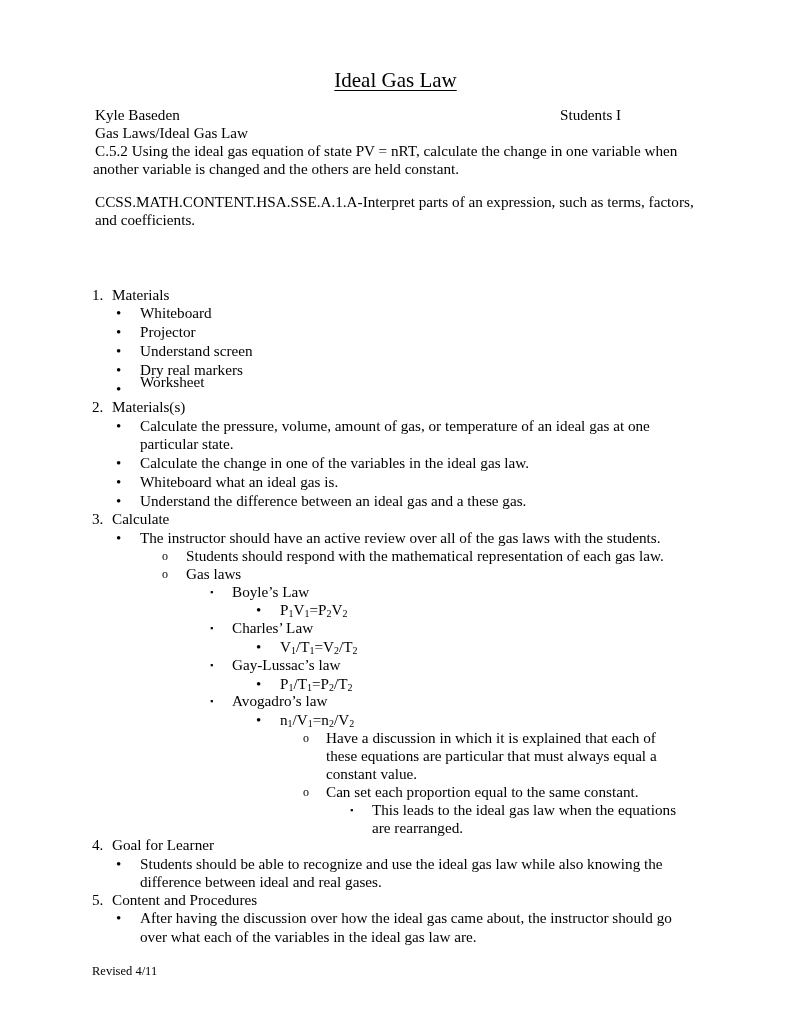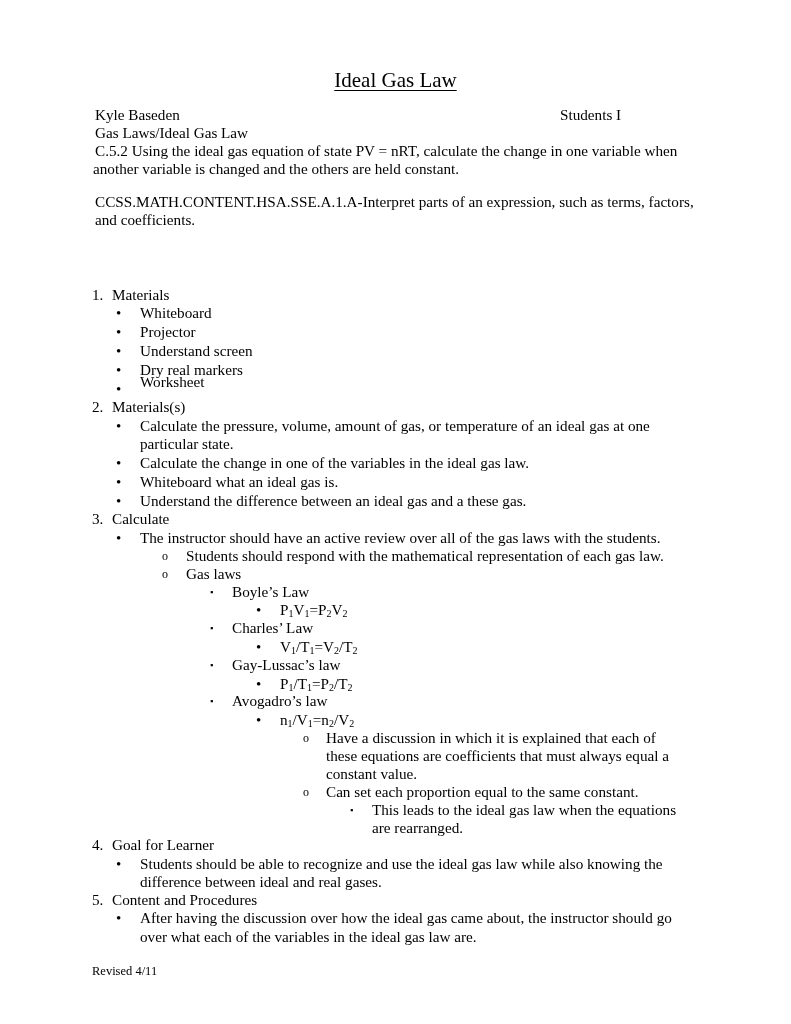--- a/index.html
+++ b/index.html
@@ -77,21 +77,21 @@
 <div class="marker dot" style="left:256px;top:675px">•</div>
 <div class="abs" style="left:280px;top:675px"><span>P</span><sub>1</sub><span>/T</span><sub>1</sub><span>=P</span><sub>2</sub><span>/T</span><sub>2</sub></div>
 
 <div class="marker sq" style="left:210px;top:692px">▪</div>
 <div class="abs" style="left:232px;top:692px">Avogadro’s law</div>
 <div class="marker dot" style="left:256px;top:711px">•</div>
 <div class="abs" style="left:280px;top:711px"><span>n</span><sub>1</sub><span>/V</span><sub>1</sub><span>=n</span><sub>2</sub><span>/V</span><sub>2</sub></div>
 
 <div class="marker circ" style="left:303px;top:729px">o</div>
 <div class="abs" style="left:326px;top:729px">Have a discussion in which it is explained that each of</div>
-<div class="abs" style="left:326px;top:747px">these equations are coefficients that must always equal a</div>
+<div class="abs" style="left:326px;top:747px">these equations are particular that must always equal a</div>
 <div class="abs" style="left:326px;top:765px">constant value.</div>
 <div class="marker circ" style="left:303px;top:783px">o</div>
 <div class="abs" style="left:326px;top:783px">Can set each proportion equal to the same constant.</div>
 <div class="marker sq" style="left:350px;top:801px">▪</div>
 <div class="abs" style="left:372px;top:801px">This leads to the ideal gas law when the equations</div>
 <div class="abs" style="left:372px;top:819px">are rearranged.</div>
 
 <div class="abs" style="left:92px;top:836px">4.</div>
 <div class="abs" style="left:112px;top:836px">Goal for Learner</div>
 <div class="marker dot" style="left:116px;top:855px">•</div>

